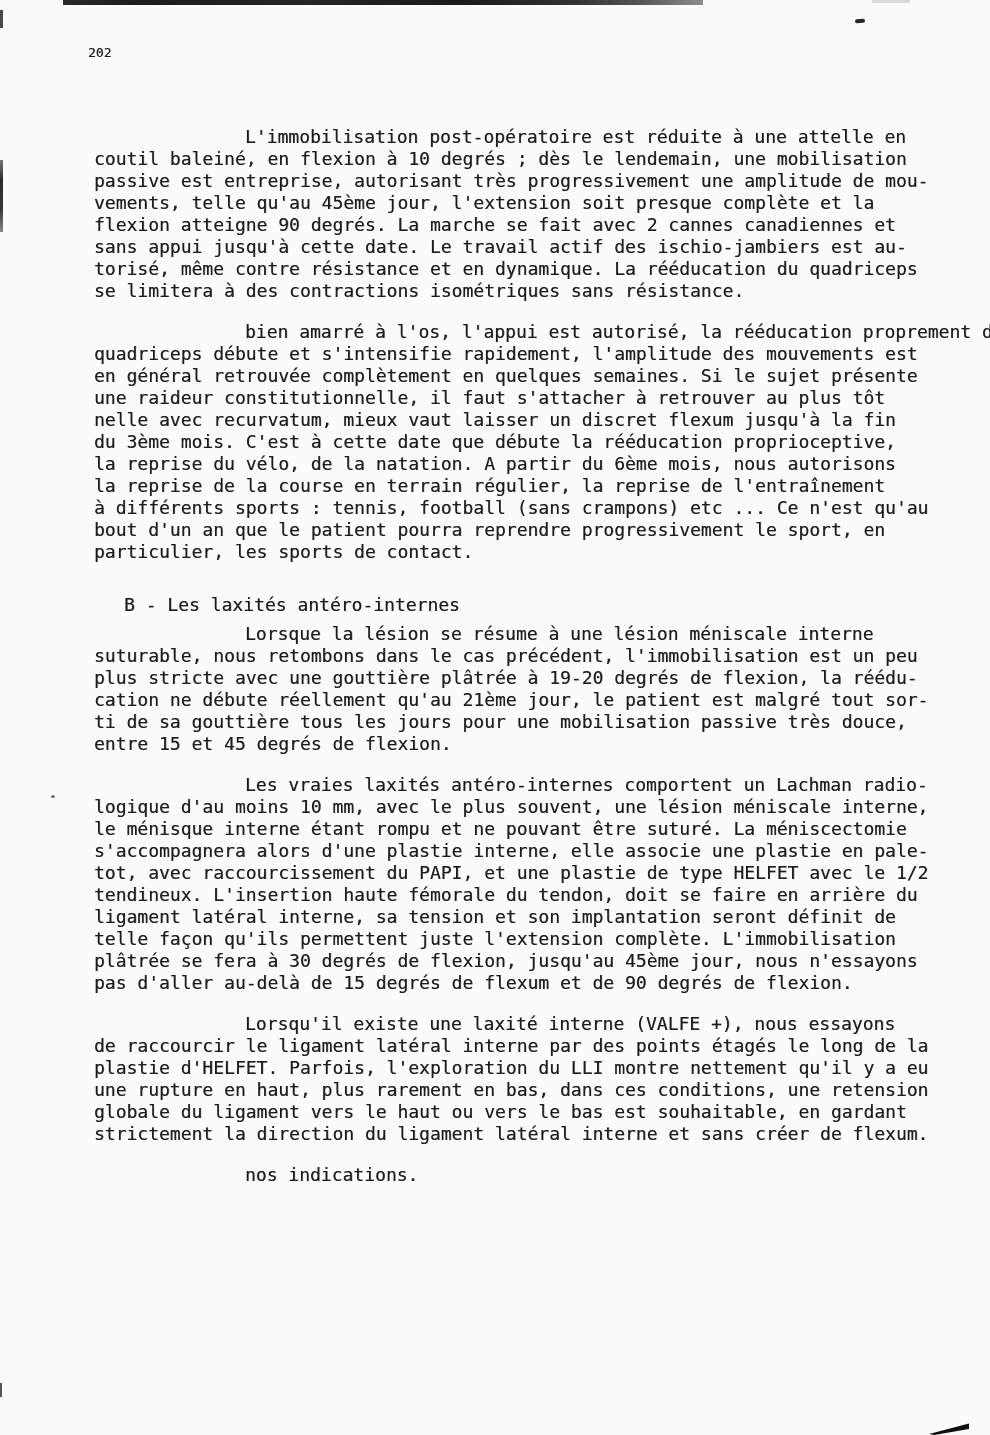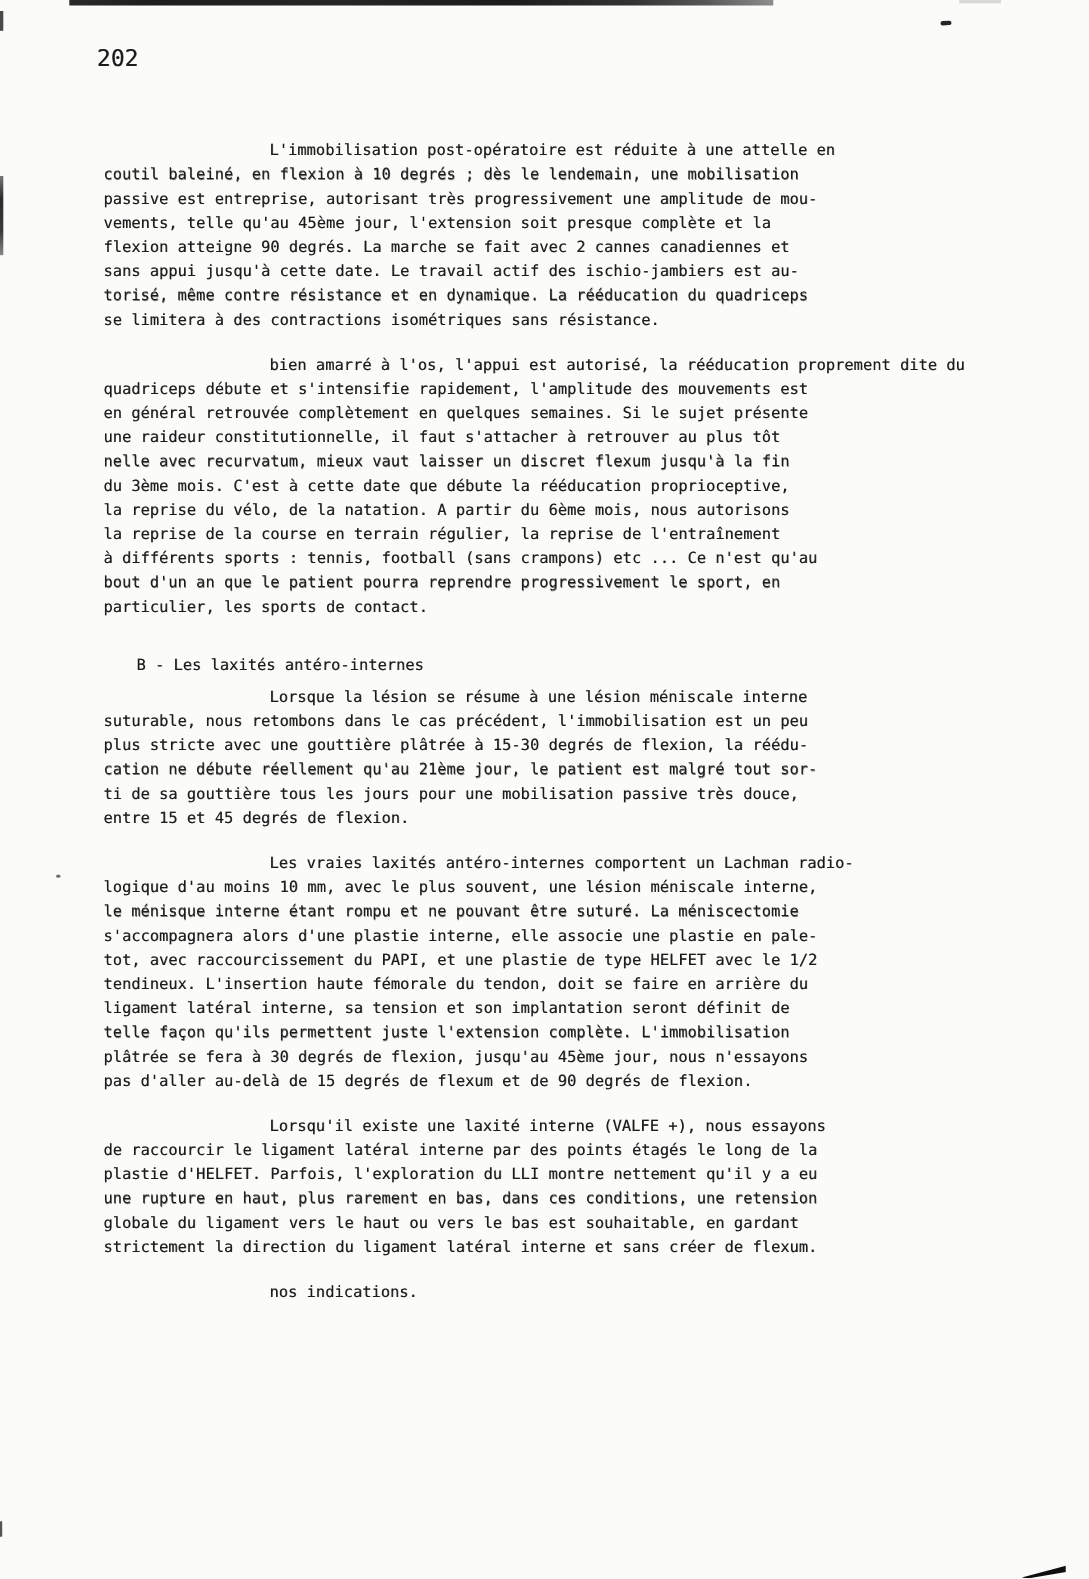--- a/index.html
+++ b/index.html
@@ -19,30 +19,30 @@
     background: var(--paper);
     overflow: hidden;
     font-family: "DejaVu Sans Mono", "Liberation Mono", monospace;
     color: var(--ink);
   }
   
   .page-number {
     position: absolute;
     left: 88px;
     top: 42px;
-    font-size: 21px;
+    font-size: 13px;
     line-height: 22px;
     text-shadow: 0.4px 0.2px 0 rgba(25,25,25,0.55);
   }
   .text-block {
     position: absolute;
     left: 94px;
     top: 126px;
     width: 850px;
-    font-size: 14px;
+    font-size: 18px;
     line-height: 22px;
     text-shadow: 0.4px 0.2px 0 rgba(25,25,25,0.55);
   }
   .line { white-space: pre; }
   .block.para { margin: 0 0 19px 0; }
   .block.para .line:first-child { text-indent: 151px; }
   .block.heading { margin: 31px 0 7px 0; }
   .block.heading .line { text-indent: 30px; }
   
   .artifact { position: absolute; }
@@ -118,21 +118,21 @@
         <div class="line">à différents sports : tennis, football (sans crampons) etc ... Ce n'est qu'au</div>
         <div class="line">bout d'un an que le patient pourra reprendre progressivement le sport, en</div>
         <div class="line">particulier, les sports de contact.</div>
       </div>
       <div class="block heading">
         <div class="line">B - Les laxités antéro-internes</div>
       </div>
       <div class="block para">
         <div class="line">Lorsque la lésion se résume à une lésion méniscale interne</div>
         <div class="line">suturable, nous retombons dans le cas précédent, l'immobilisation est un peu</div>
-        <div class="line">plus stricte avec une gouttière plâtrée à 15-30 degrés de flexion, la réédu-</div>
+        <div class="line">plus stricte avec une gouttière plâtrée à 19-20 degrés de flexion, la réédu-</div>
         <div class="line">cation ne débute réellement qu'au 21ème jour, le patient est malgré tout sor-</div>
         <div class="line">ti de sa gouttière tous les jours pour une mobilisation passive très douce,</div>
         <div class="line">entre 15 et 45 degrés de flexion.</div>
       </div>
       <div class="block para">
         <div class="line">Les vraies laxités antéro-internes comportent un Lachman radio-</div>
         <div class="line">logique d'au moins 10 mm, avec le plus souvent, une lésion méniscale interne,</div>
         <div class="line">le ménisque interne étant rompu et ne pouvant être suturé. La méniscectomie</div>
         <div class="line">s'accompagnera alors d'une plastie interne, elle associe une plastie en pale-</div>
         <div class="line">tot, avec raccourcissement du PAPI, et une plastie de type HELFET avec le 1/2</div>

